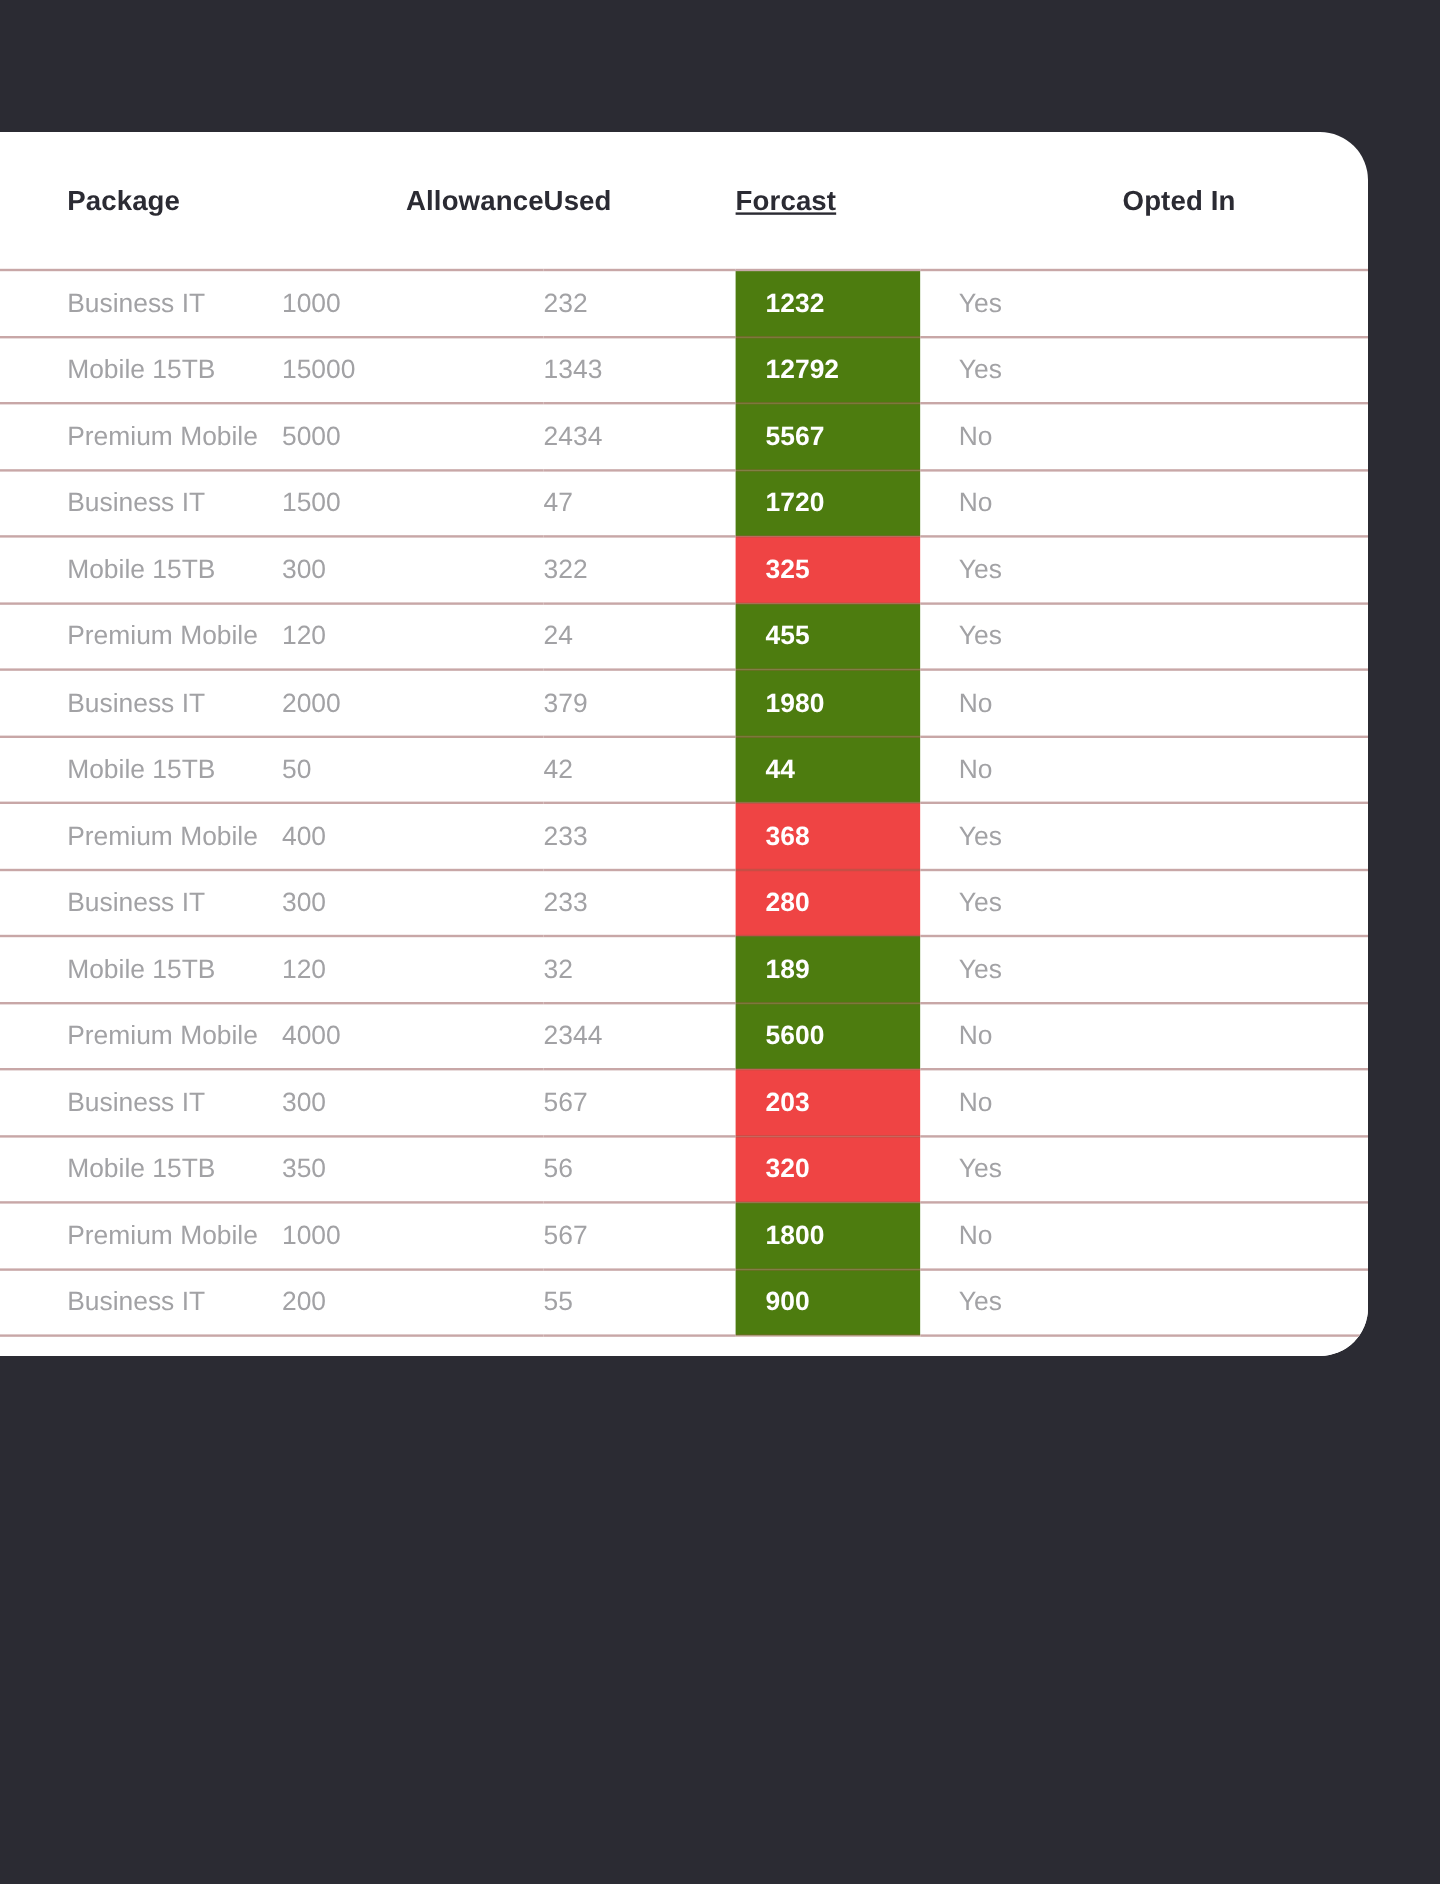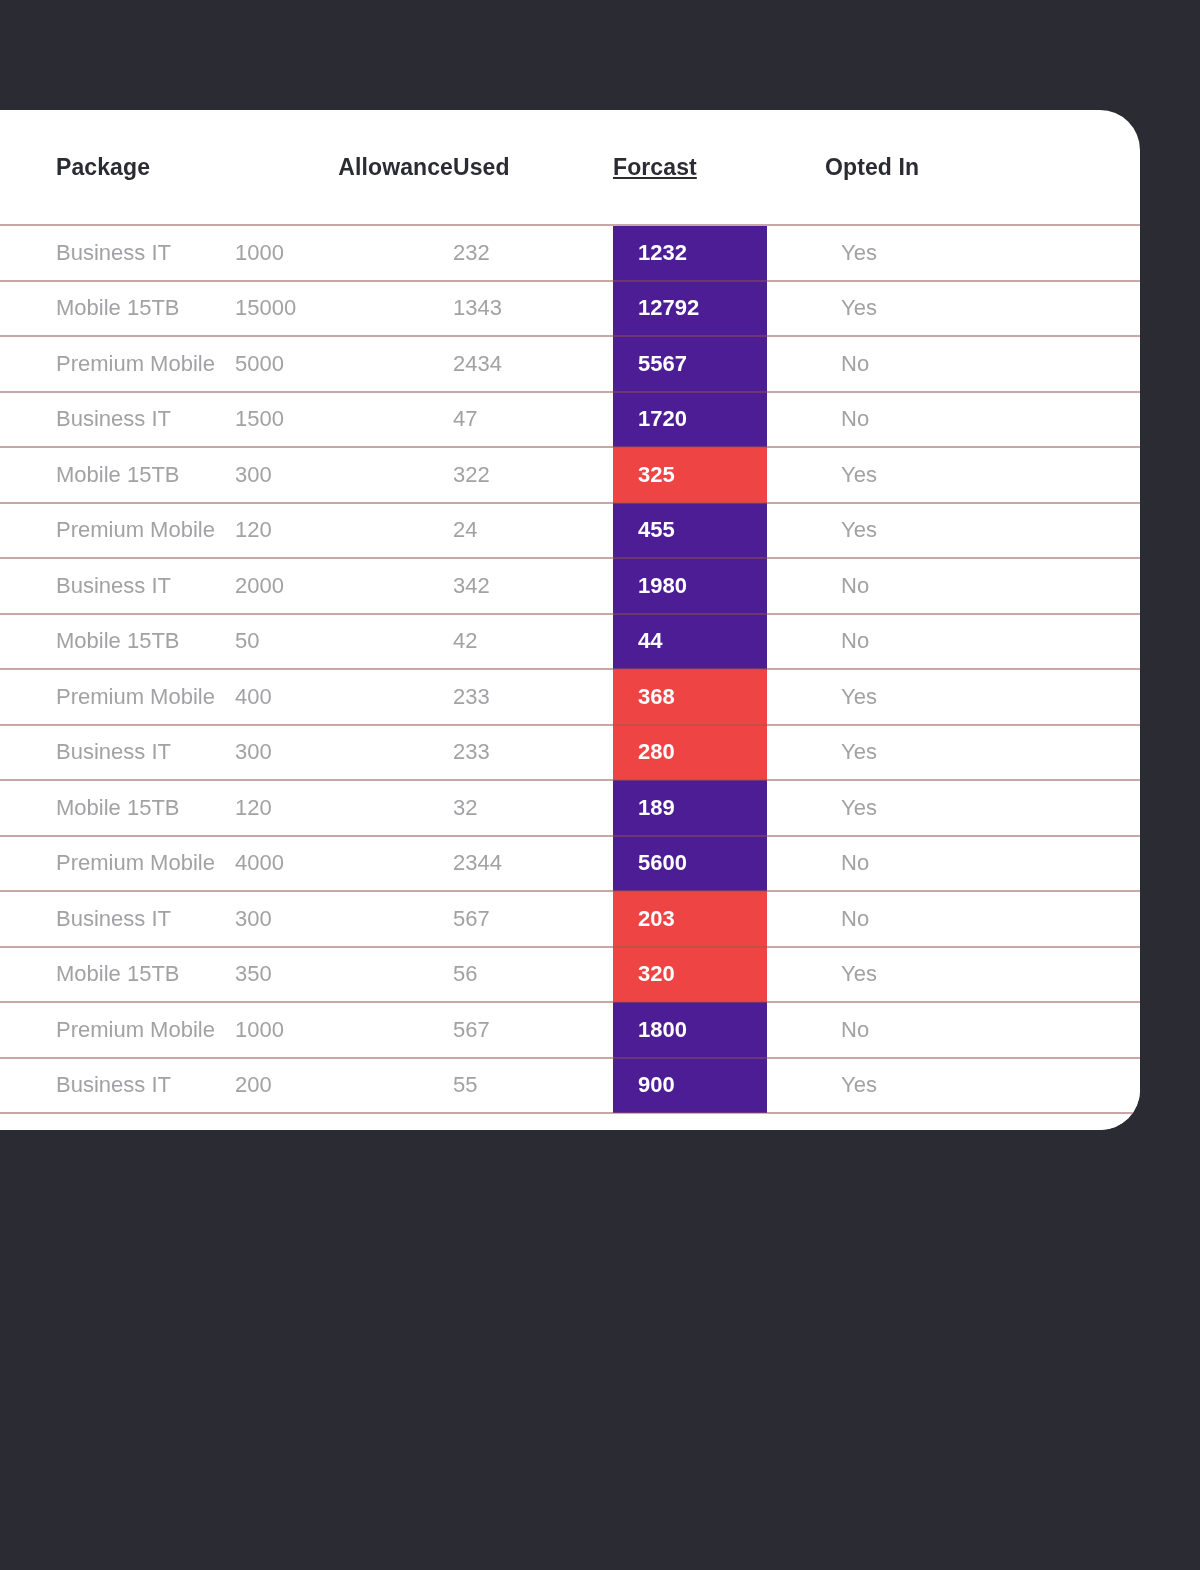--- a/index.html
+++ b/index.html
@@ -50,45 +50,45 @@
     font-weight: bold;
     color: #2b2b33;
     letter-spacing: 0.1px;
     border-bottom: 2px solid #c8a7a7;
   }
 
   th.th-package   { padding-left: 116px; }
   th.th-allowance { padding-left: 0px; text-align: right; }
   th.th-used      { padding-left: 0px; }
   th.th-forecast  { padding-left: 0px; text-decoration: underline; }
-  th.th-opted     { padding-left: 58px; }
+  th.th-opted     { padding-left: 58px; text-align: center; }
 
   tbody td {
     height: 53.5px;
     padding: 0;
     vertical-align: middle;
     text-align: left;
     font-size: 22px;
     font-weight: 300;
     color: #a2a2a5;
     border-bottom: 2px solid #c8a7a7;
     background: #ffffff;
   }
 
   td.td-package   { padding-left: 116px; }
-  td.td-opted     { padding-left: 74px; }
+  td.td-opted     { padding-left: 32px; }
 
   td.td-forecast {
     font-weight: bold;
     color: #ffffff;
     padding-left: 25px;
     font-size: 22px;
     border-bottom: 2px solid rgba(150,90,70,0.45);
   }
-  td.td-forecast.lvl-red  { background: #4c1d95; margin-left: 10px; }
+  td.td-forecast.lvl-red  { background: #4d7c0f; margin-left: 10px; }
   td.td-forecast.lvl-amber{ background: #ef4444; }
 
   tfoot td {
     height: 46px;
     padding: 0;
     background: #ffffff;
     border-bottom: 2px solid #c8a7a7;
   }
 </style>
 </head>
@@ -151,21 +151,21 @@
         <tr>
           <td class="td-package">Premium Mobile</td>
           <td class="td-allowance">120</td>
           <td class="td-used">24</td>
           <td class="td-forecast lvl-red">455</td>
           <td class="td-opted">Yes</td>
         </tr>
         <tr>
           <td class="td-package">Business IT</td>
           <td class="td-allowance">2000</td>
-          <td class="td-used">342</td>
+          <td class="td-used">379</td>
           <td class="td-forecast lvl-red">1980</td>
           <td class="td-opted">No</td>
         </tr>
         <tr>
           <td class="td-package">Mobile 15TB</td>
           <td class="td-allowance">50</td>
           <td class="td-used">42</td>
           <td class="td-forecast lvl-red">44</td>
           <td class="td-opted">No</td>
         </tr>

